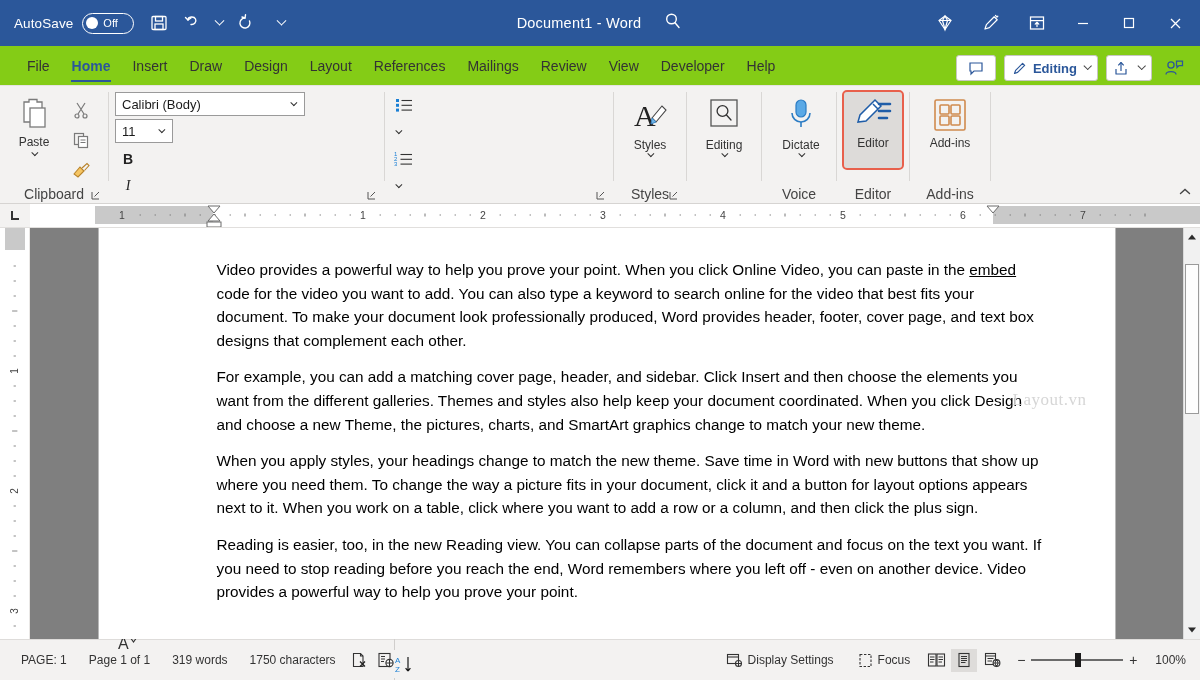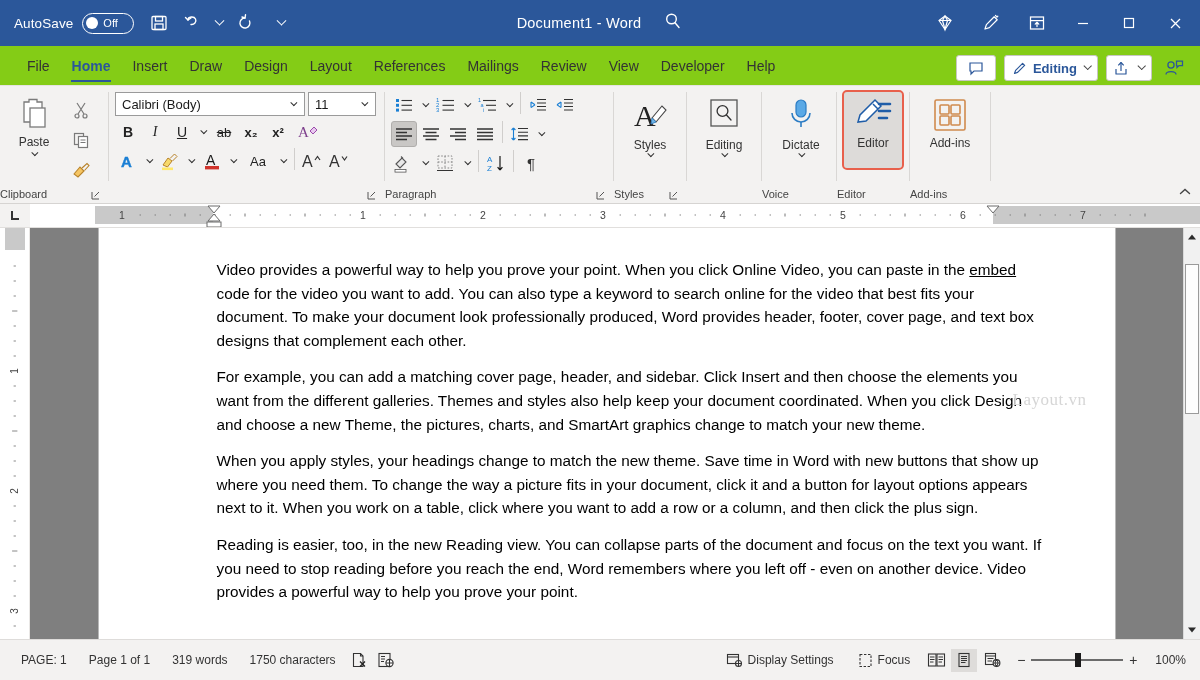--- a/index.html
+++ b/index.html
@@ -65,41 +65,41 @@
   .plain-icon { width: 28px; height: 26px; display: flex; align-items: center; justify-content: center; cursor: pointer; }
 
   
   .ribbon {
     height: 118px; background: #f3f2f1; display: flex; flex: none; align-items: stretch;
     border-bottom: 1px solid #d6d4d2; position: relative;
   }
   .group { display: flex; flex-direction: column; position: relative; padding: 3px 0 0 0; }
   .group-body { flex: 1; display: flex; align-items: flex-start; padding: 3px 6px 0 6px; }
   .group-label {
-    height: 18px; font-size: 11px; color: #444; line-height: 18px;
+    height: 18px; font-size: 14px; color: #444; text-align: center; line-height: 18px;
     position: relative;
   }
   .group-sep { width: 1px; background: #d9d7d5; margin: 6px 0 22px 0; flex: none; }
   .dlg-launcher {
     position: absolute; right: 6px; bottom: 1px; width: 12px; height: 14px; cursor: pointer;
   }
 
   
   .clip-paste {
     display: flex; flex-direction: column; align-items: center; width: 56px; cursor: pointer;
     padding-top: 4px; border-radius: 3px;
   }
   .clip-paste .txt { font-size: 12px; color: #333; margin-top: 1px; }
   .clip-small { display: flex; flex-direction: column; gap: 2px; padding-top: 4px; }
   .sbtn { width: 30px; height: 28px; display: flex; align-items: center; justify-content: center;
           cursor: pointer; border-radius: 3px; }
 
   
   .font-rows { display: flex; flex-direction: column; gap: 3px; }
-  .frow { display: flex; gap: 1px; }
+  .frow { display: flex; gap: 1px; flex-direction: column; }
   .combo {
     height: 24px; border: 1px solid #9a9a9a; background: #fff; display: flex; align-items: center;
     padding: 0 4px 0 6px; font-size: 13px; color: #1a1a1a; cursor: text;
   }
   .combo .cv { flex: 1; white-space: nowrap; overflow: hidden; }
   .combo .cdd { width: 14px; display: flex; align-items: center; justify-content: center; cursor: pointer; }
   .fbtn {
     width: 26px; height: 26px; display: flex; align-items: center; justify-content: center;
     cursor: pointer; border-radius: 3px; font-size: 14px; color: #222;
   }
@@ -383,21 +383,21 @@
     <div class="group" style="width:275px">
       <div class="group-body">
         <div class="font-rows">
           <div class="frow" style="gap:3px">
             <div class="combo" style="width:190px">
               <span class="cv">Calibri (Body)</span>
               <span class="cdd">
                   <span class="cdot"></span>
                 </span>
             </div>
-            <div class="combo" style="width:68px">
+            <div class="combo" style="width:58px">
               <span class="cv">11</span>
               <span class="cdd">
                   <span class="cdot"></span>
                 </span>
             </div>
           </div>
           <div class="frow">
             <div class="fbtn">
                 <b>B</b>
               </div>

